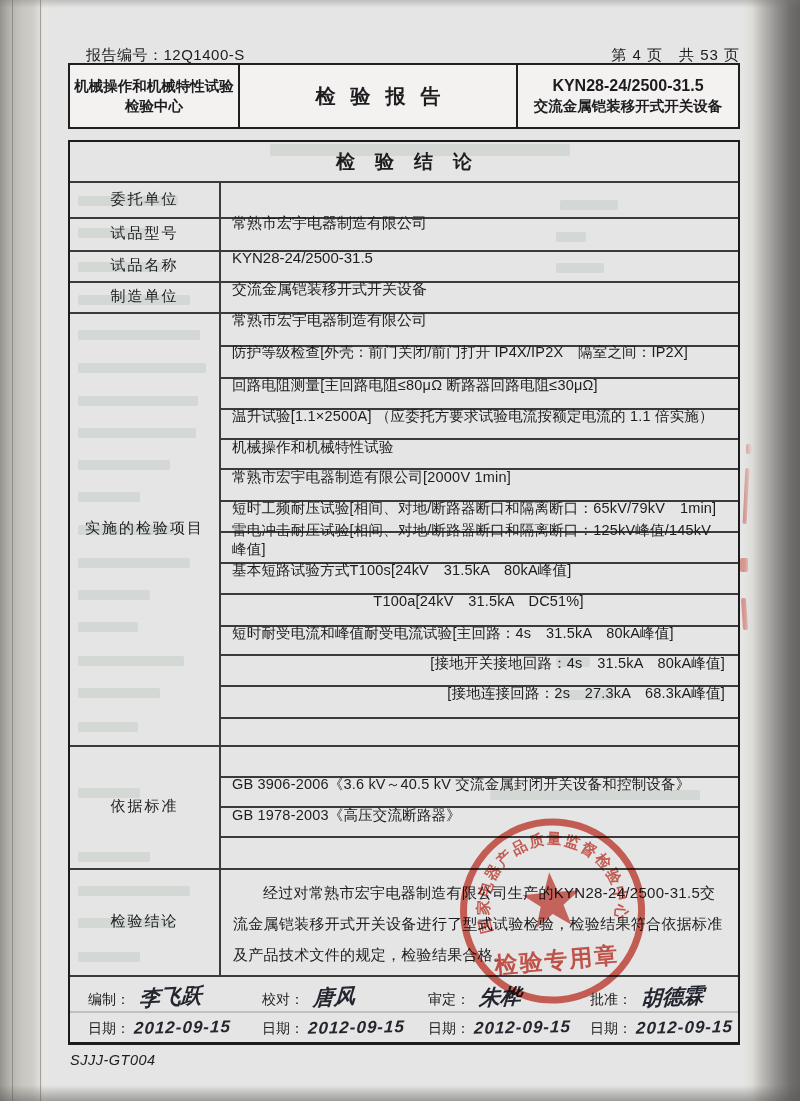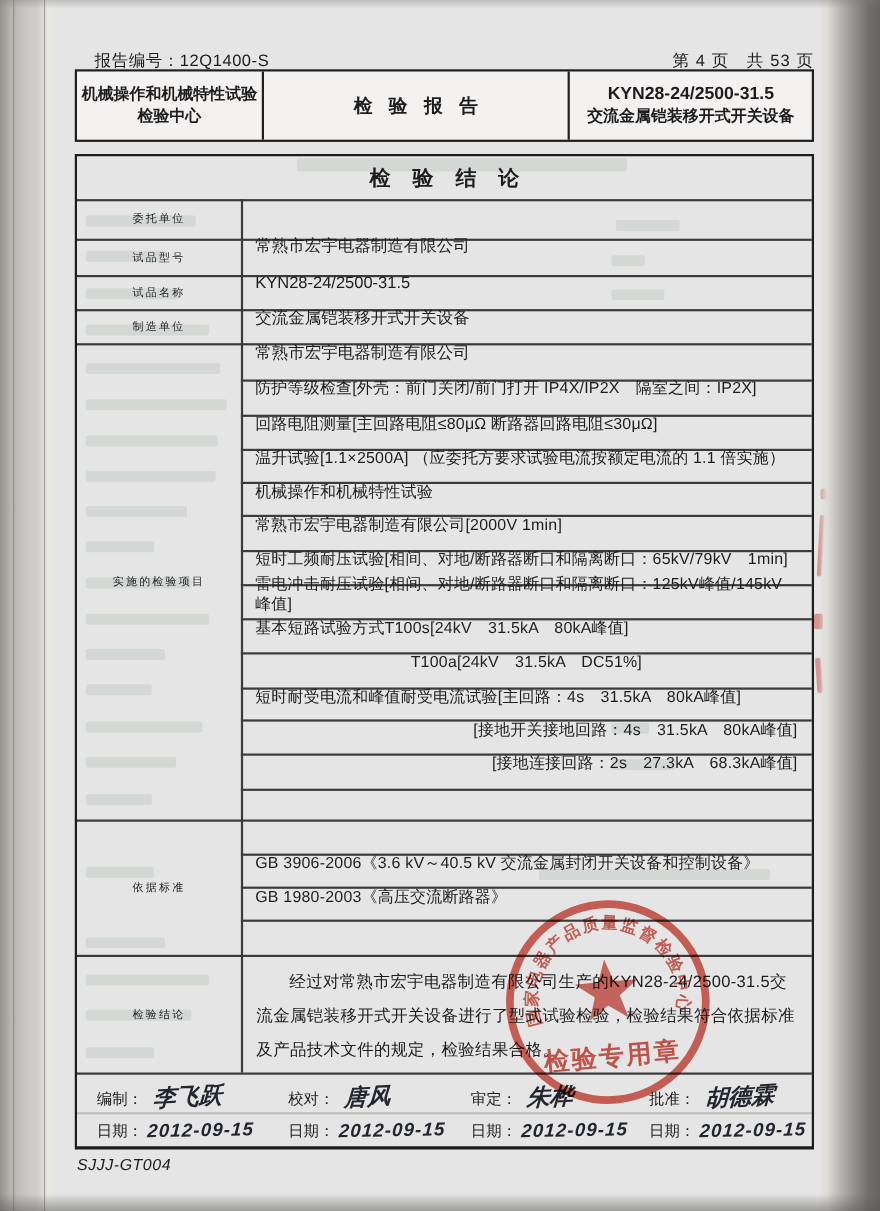--- a/index.html
+++ b/index.html
@@ -25,34 +25,34 @@
   
   .txt{position:absolute;z-index:2;}
   
   .report-no{left:86px;top:46px;font-size:15px;letter-spacing:.5px;}
   .page-info{top:46px;right:60px;font-size:15px;letter-spacing:1px;}
   
   .head-table{position:absolute;left:68px;top:63px;width:672px;height:66px;z-index:2;
     border:2px solid #1f1f20;display:flex;box-sizing:border-box;background:rgba(251,250,246,.6);}
   .head-table .cell{display:flex;flex-direction:column;justify-content:center;align-items:center;box-sizing:border-box;}
   .c1{width:170px;border-right:2px solid #1f1f20;font-weight:bold;font-size:14.5px;line-height:20px;}
-  .c2{width:278px;border-right:2px solid #1f1f20;font-weight:bold;font-size:17px;letter-spacing:15px;text-indent:15px;}
+  .c2{width:278px;border-right:2px solid #1f1f20;font-weight:bold;font-size:20px;letter-spacing:15px;text-indent:15px;}
   .c3{width:220px;font-weight:bold;font-size:16px;line-height:21px;}
   .c3 .sub{font-size:14.5px;font-weight:600;}
   
   .doc{position:absolute;left:68px;top:140px;width:672px;height:905px;z-index:2;
     border:2px solid #1c1c1d;border-bottom-width:3px;box-sizing:border-box;}
   .doc .hl{position:absolute;height:1.5px;background:#3b3b3c;}
   .doc .hl.full{left:0;width:668px;}
   .doc .hl.part{left:149px;width:519px;}
   .doc .hl.faint{opacity:.22;}
   .doc .vl{position:absolute;left:149px;top:39px;width:1.5px;height:794px;background:#3b3b3c;}
   .rowtitle{position:absolute;left:0;top:0;width:668px;height:39px;display:flex;align-items:center;justify-content:center;
     font-size:19px;font-weight:bold;letter-spacing:20px;text-indent:20px;}
-  .lab{position:absolute;left:0;width:149px;display:flex;align-items:center;justify-content:center;font-size:10px;letter-spacing:2px;}
+  .lab{position:absolute;left:0;width:149px;display:flex;align-items:center;justify-content:center;font-size:15px;letter-spacing:2px;}
   .val{position:absolute;left:149px;width:519px;display:flex;align-items:center;box-sizing:border-box;padding:0 13px;font-size:15px;margin-top:24px;}
   .item{font-size:14.5px;letter-spacing:.2px;}
   .item.center{justify-content:center;}
   .item.right{justify-content:flex-end;}
   .verdict{position:absolute;left:149px;top:726px;width:519px;height:107px;box-sizing:border-box;
     padding:9px 14px 0 14px;font-size:15px;line-height:31px;text-indent:2em;letter-spacing:.3px;}
   
   .sigblock{position:absolute;z-index:3;}
   .sigrole{font-size:14px;}
   .signame{display:inline-block;font-size:21px;font-style:italic;font-weight:600;color:#23262e;
@@ -172,21 +172,21 @@
     <div class="val item" style="top:326px;height:32px">短时工频耐压试验[相间、对地/断路器断口和隔离断口：65kV/79kV　1min]</div>
     <div class="val item" style="top:358px;height:31px">雷电冲击耐压试验[相间、对地/断路器断口和隔离断口：125kV峰值/145kV峰值]</div>
     <div class="val item" style="top:389px;height:31px">基本短路试验方式T100s[24kV　31.5kA　80kA峰值]</div>
     <div class="val item center" style="top:420px;height:31px">T100a[24kV　31.5kA　DC51%]</div>
     <div class="val item" style="top:451px;height:32px">短时耐受电流和峰值耐受电流试验[主回路：4s　31.5kA　80kA峰值]</div>
     <div class="val item right" style="top:483px;height:29px">[接地开关接地回路：4s　31.5kA　80kA峰值]</div>
     <div class="val item right" style="top:512px;height:31px">[接地连接回路：2s　27.3kA　68.3kA峰值]</div>
 
     <div class="lab" style="top:603px;height:123px">依据标准</div>
     <div class="val item" style="top:603px;height:31px">GB 3906-2006《3.6 kV～40.5 kV 交流金属封闭开关设备和控制设备》</div>
-    <div class="val item" style="top:634px;height:30px">GB 1980-2003《高压交流断路器》</div>
+    <div class="val item" style="top:634px;height:30px">GB 1978-2003《高压交流断路器》</div>
 
     <div class="lab" style="top:726px;height:107px">检验结论</div>
     <div class="verdict">经过对常熟市宏宇电器制造有限公司生产的KYN28-24/2500-31.5交流金属铠装移开式开关设备进行了型式试验检验，检验结果符合依据标准及产品技术文件的规定，检验结果合格。</div>
 
     <div class="sigblock" style="left:18px;top:841px">
       <div><span class="sigrole">编制：</span><span class="signame">李飞跃</span></div>
       <div class="dateline"><span class="sigrole">日期：</span><span class="sigdate">2012-09-15</span></div>
     </div>
     <div class="sigblock" style="left:192px;top:841px">
       <div><span class="sigrole">校对：</span><span class="signame">唐风</span></div>

